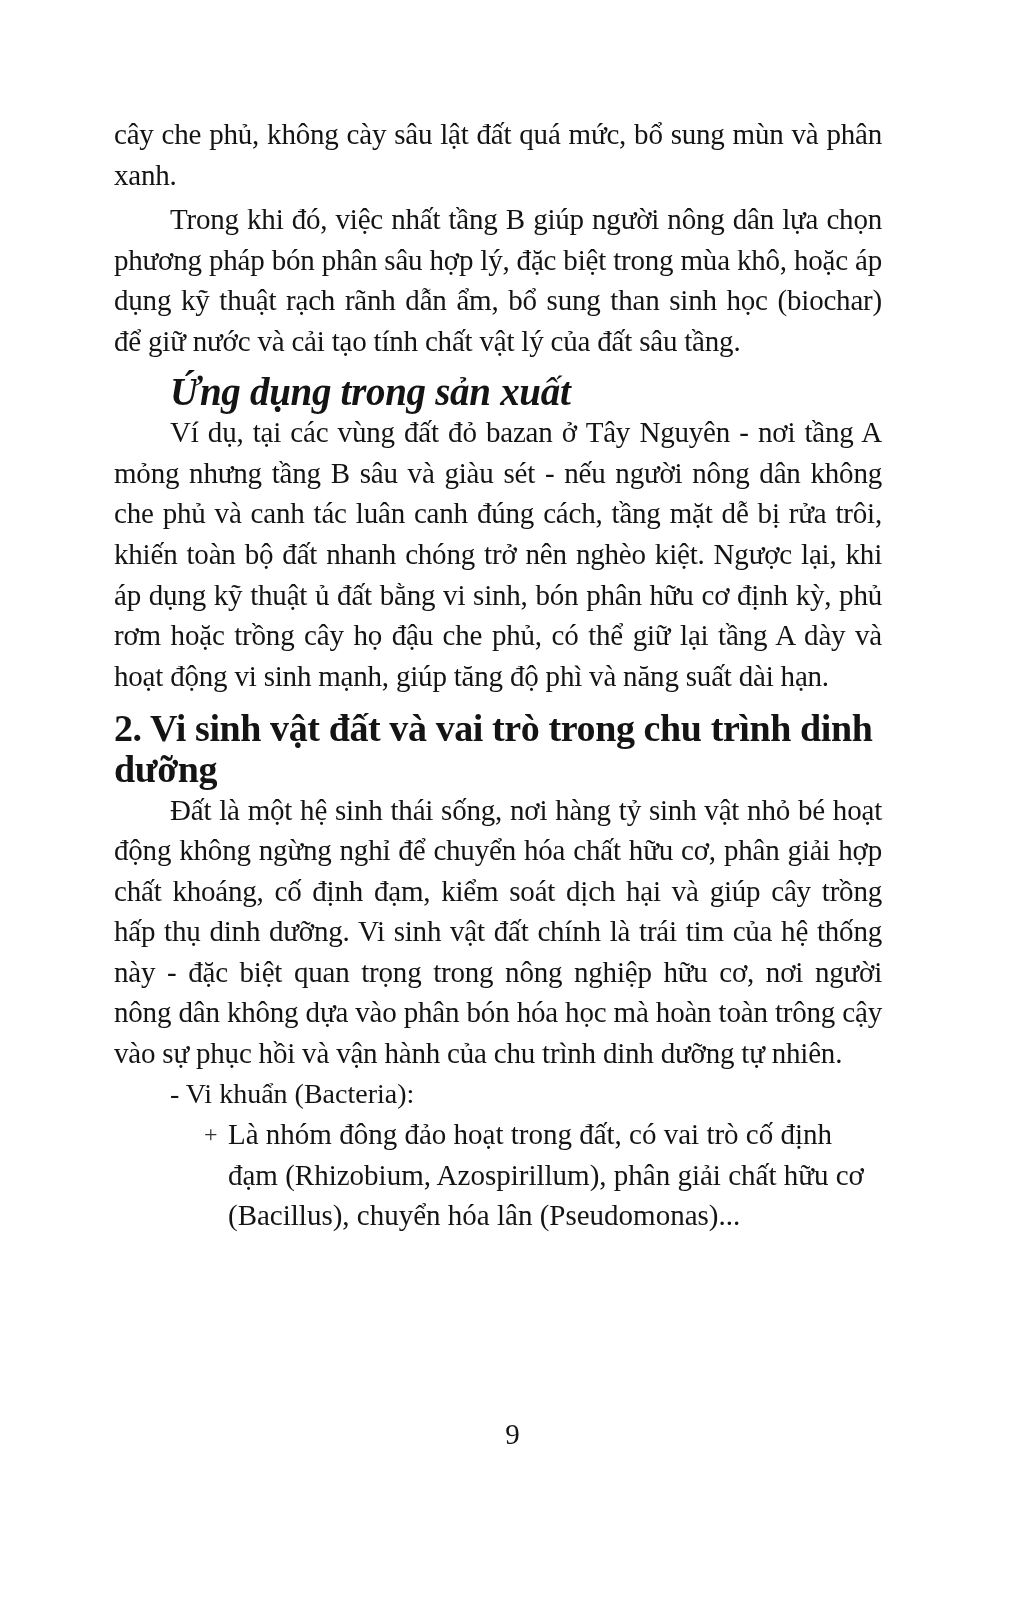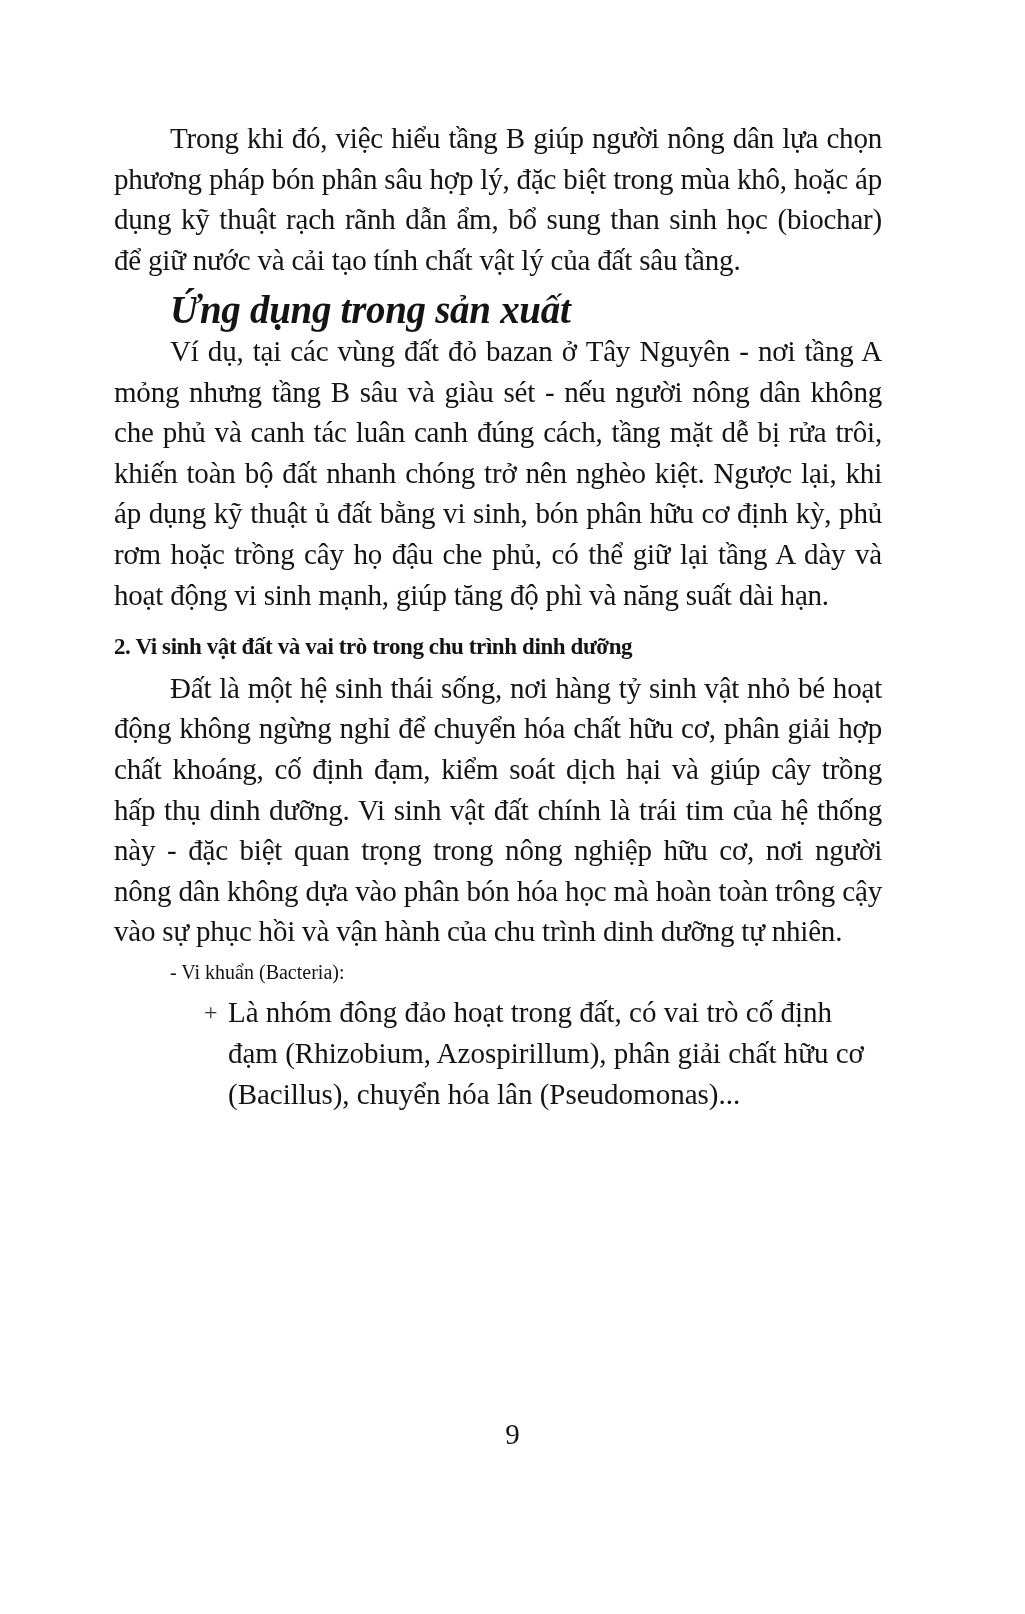--- a/index.html
+++ b/index.html
@@ -35,27 +35,27 @@
     .heading-italic {
       font-style: italic;
       font-weight: bold;
       font-size: 39px;
       line-height: 40.6px;
       margin: 10px 0 0 56px;
       letter-spacing: -0.3px;
     }
     .heading-section {
       font-weight: bold;
-      font-size: 23px;
+      font-size: 38px;
       line-height: 40.6px;
       margin: 12px 0 0 0;
       letter-spacing: -0.4px;
     }
     .list-dash {
-      font-size: 20px;
+      font-size: 28px;
       line-height: 40.6px;
       margin: 0 0 0 56px;
     }
     .list-plus {
       display: flex;
       font-size: 29px;
       line-height: 40.6px;
       margin: 0 0 0 90px;
     }
     .list-plus .marker {
@@ -75,21 +75,22 @@
       width: 1025px;
       text-align: center;
       font-size: 29px;
       line-height: 40px;
     }
   </style>
 </head>
 <body>
 
 <div class="page">
-  <p class="p indent gap-sm">Trong khi đó, việc hiểu tầng B giúp người nông dân lựa chọn phương pháp bón phân sâu hợp lý, đặc biệt trong mùa khô, hoặc áp dụng kỹ thuật rạch rãnh dẫn ẩm, bổ sung than sinh học (biochar) để giữ nước và cải tạo tính chất vật lý của đất sâu tầng.</p>
+  <p class="p">cây che phủ, không cày sâu lật đất quá mức, bổ sung mùn và phân xanh.</p>
+  <p class="p indent gap-sm">Trong khi đó, việc nhất tầng B giúp người nông dân lựa chọn phương pháp bón phân sâu hợp lý, đặc biệt trong mùa khô, hoặc áp dụng kỹ thuật rạch rãnh dẫn ẩm, bổ sung than sinh học (biochar) để giữ nước và cải tạo tính chất vật lý của đất sâu tầng.</p>
   <div class="heading-italic">Ứng dụng trong sản xuất</div>
   <p class="p indent">Ví dụ, tại các vùng đất đỏ bazan ở Tây Nguyên - nơi tầng A mỏng nhưng tầng B sâu và giàu sét - nếu người nông dân không che phủ và canh tác luân canh đúng cách, tầng mặt dễ bị rửa trôi, khiến toàn bộ đất nhanh chóng trở nên nghèo kiệt. Ngược lại, khi áp dụng kỹ thuật ủ đất bằng vi sinh, bón phân hữu cơ định kỳ, phủ rơm hoặc trồng cây họ đậu che phủ, có thể giữ lại tầng A dày và hoạt động vi sinh mạnh, giúp tăng độ phì và năng suất dài hạn.</p>
   <div class="heading-section">2. Vi sinh vật đất và vai trò trong chu trình dinh dưỡng</div>
   <p class="p indent">Đất là một hệ sinh thái sống, nơi hàng tỷ sinh vật nhỏ bé hoạt động không ngừng nghỉ để chuyển hóa chất hữu cơ, phân giải hợp chất khoáng, cố định đạm, kiểm soát dịch hại và giúp cây trồng hấp thụ dinh dưỡng. Vi sinh vật đất chính là trái tim của hệ thống này - đặc biệt quan trọng trong nông nghiệp hữu cơ, nơi người nông dân không dựa vào phân bón hóa học mà hoàn toàn trông cậy vào sự phục hồi và vận hành của chu trình dinh dưỡng tự nhiên.</p>
   <div class="list-dash gap-sm">- Vi khuẩn (Bacteria):</div>
   <div class="list-plus gap-sm">
     <span class="marker">+</span>
     <span class="body">Là nhóm đông đảo hoạt trong đất, có vai trò cố định đạm (Rhizobium, Azospirillum), phân giải chất hữu cơ (Bacillus), chuyển hóa lân (Pseudomonas)...</span>
   </div>
 </div>

